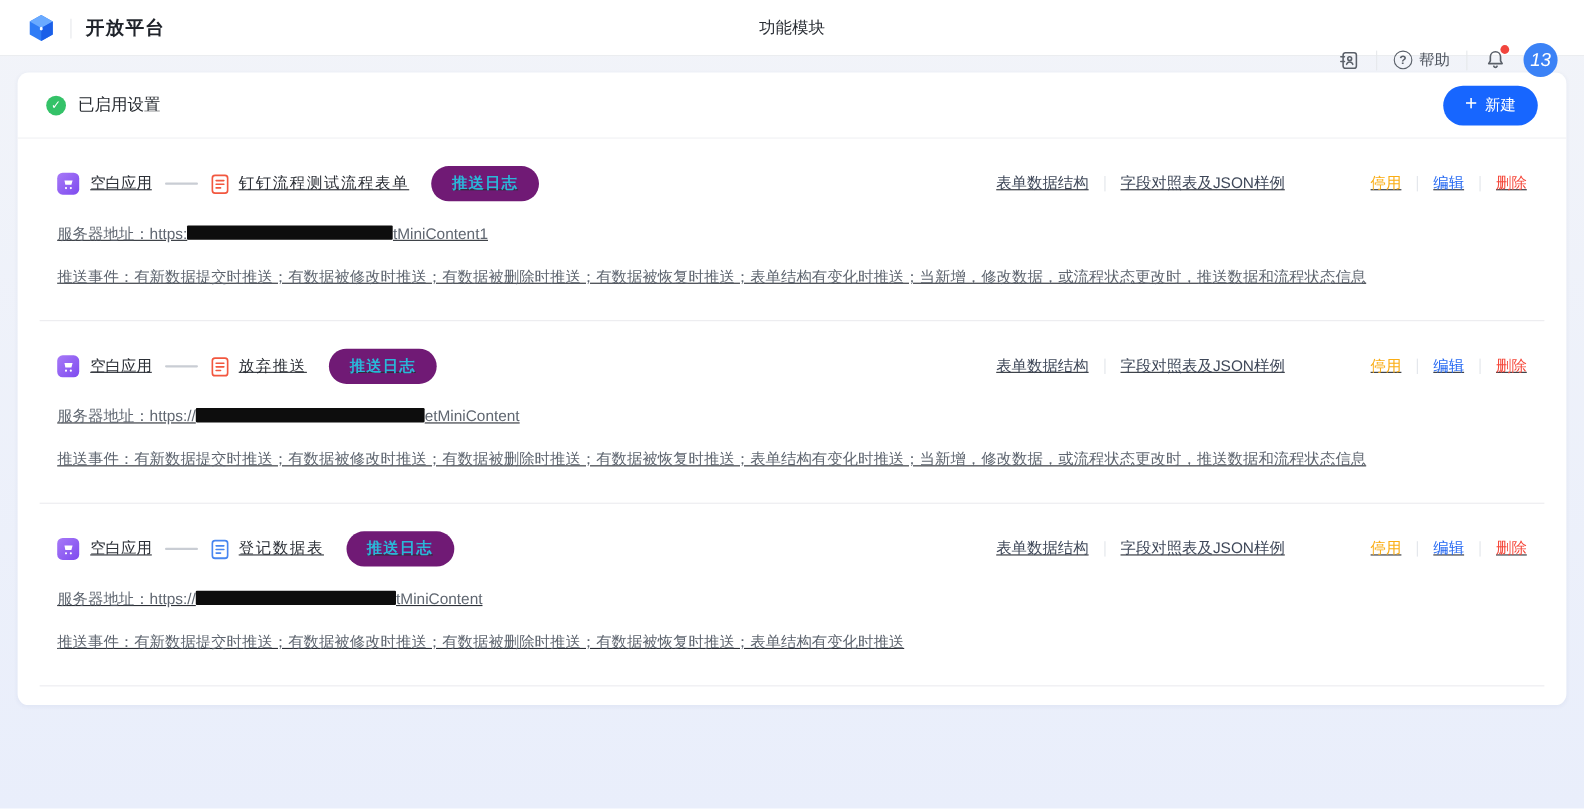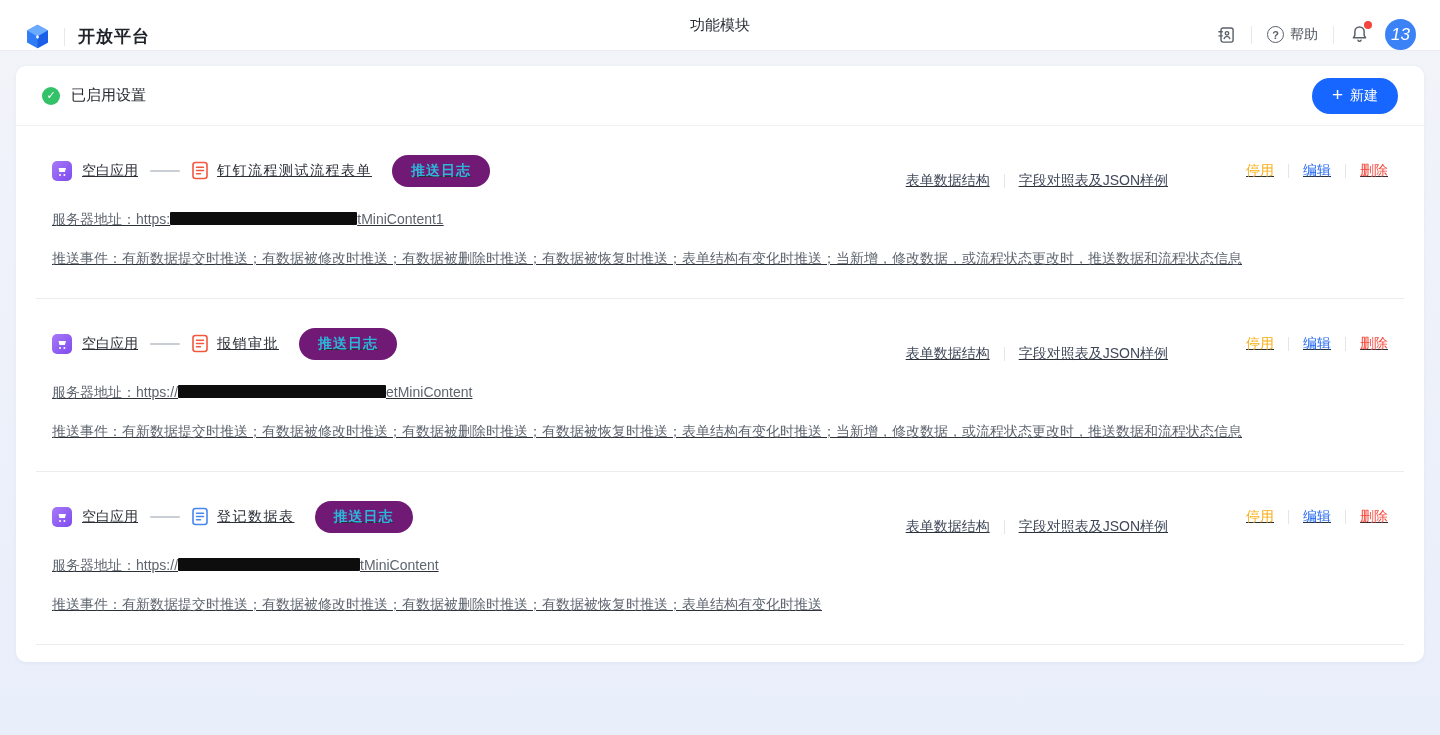--- a/index.html
+++ b/index.html
@@ -7,21 +7,21 @@
   body {
     font-family: "Liberation Sans", "DejaVu Sans", sans-serif;
     background: linear-gradient(180deg,#f2f4f9 0%,#e9eefb 100%);
     color:#2b2f36;
     overflow:hidden;
   }
 
   
   .topbar {
     height:51px; background:#fff; border-bottom:1px solid #ebedf0;
-    display:flex; align-items:flex-end; padding:0 24px; position:relative;
+    display:flex; align-items:flex-start; padding:12px 24px; position:relative;flex-direction:column;
   }
   .topbar-left { display:flex; align-items:center; gap:13px; }
   .logo { width:27px; height:27px; display:block; }
   .v-div { width:1px; height:18px; background:#e6e8ec; }
   .app-title { font-size:17px; font-weight:600; color:#20242b; letter-spacing:1px; }
 
   .tabs {
     position:absolute; left:50%; top:0; transform:translateX(-50%);
     height:100%; display:flex; gap:66px;
   }
@@ -92,21 +92,21 @@
   .doc-icon { flex:none; display:block; }
   .form-name { font-size:14px; color:#2b2f36; letter-spacing:1.5px; margin-left:9px; }
   .badge {
     margin-left:20px; background:#701a75; color:#2ab7d8; font-weight:700;
     font-size:14px; letter-spacing:1px; padding:7px 19px; border-radius:16px; cursor:pointer;
   }
 
   .head-right { margin-left:auto; display:flex; align-items:center; font-size:14px; white-space:nowrap; }
   .head-right .sep { width:1px; height:14px; background:#e2e5ea; margin:0 14px; }
   .link-dark { color:#3f4859; cursor:pointer; }
-  .dark-group { display:flex; align-items:center; margin-right:78px;margin-top:21px; }
+  .dark-group { display:flex; align-items:center; margin-right:78px; }
   .link-disable { color:#faad14; cursor:pointer; }
   .link-edit { color:#2468f2; cursor:pointer; }
   .link-delete { color:#f5483b; cursor:pointer; }
 
   .entry-line { margin-top:21px; font-size:14px; color:#5f6670; }
   .redact {
     display:inline-block; background:#0d0d0d; height:13px;
     vertical-align:-1px; border-radius:1px;
   }
   .rw1 { width:187px; } .rw2 { width:208px; } .rw3 { width:182px; }
@@ -219,21 +219,21 @@
           <svg width="12" height="12" viewBox="0 0 12 12">
               <path fill="#fff" d="M2 3h8l-1.1 4H3.4L2.6 3zM4 9a1 1 0 110 2 1 1 0 010-2zm4.4 0a1 1 0 110 2 1 1 0 010-2z"></path>
             </svg>
         </span>
         <span class="app-label">空白应用</span>
         <span class="dash"></span>
         <svg class="doc-icon" width="16" height="19" viewBox="0 0 16 19" fill="none">
           <rect x="1" y="1.5" width="14" height="16" rx="2.5" stroke="#f2573f" stroke-width="1.6"></rect>
           <path d="M4.5 6.2h7M4.5 9.5h7M4.5 12.8h4" stroke="#f2573f" stroke-width="1.5" stroke-linecap="round"></path>
         </svg>
-        <span class="form-name">报销审批</span>
+        <span class="form-name">放弃推送</span>
         <span class="badge">推送日志</span>
         <div class="head-right">
           <span class="dark-group">
             <span class="link-dark">表单数据结构</span>
             <span class="sep"></span>
             <span class="link-dark">字段对照表及JSON样例</span>
           </span>
           <span class="link-disable">停用</span>
           <span class="sep"></span>
           <span class="link-edit">编辑</span>

